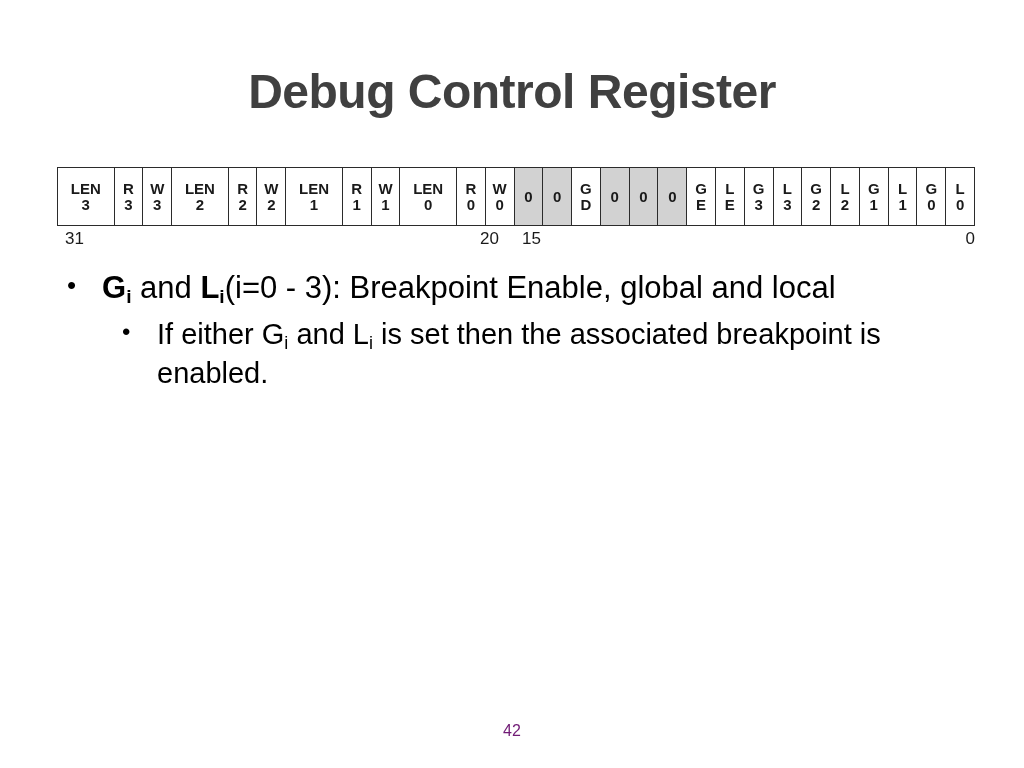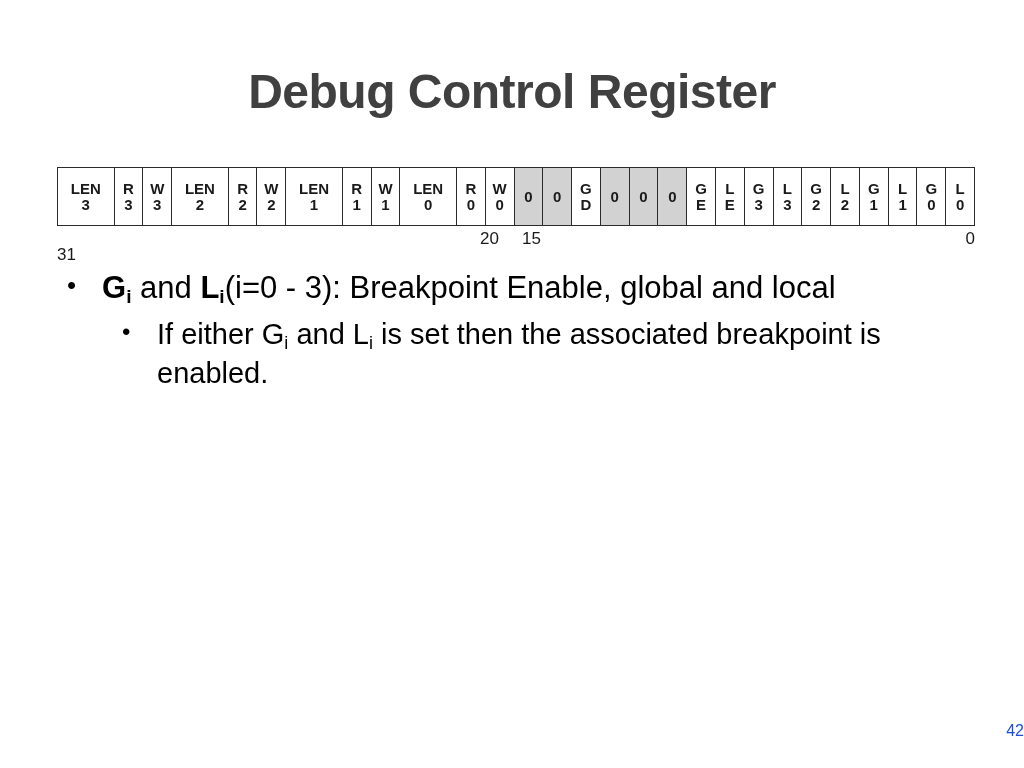--- a/index.html
+++ b/index.html
@@ -74,21 +74,21 @@
     margin-top: 3px;
   }
   .bit-index {
     position: absolute;
     top: 0;
     font-size: 17px;
     font-weight: normal;
     color: #1a1a1a;
     font-family: "Liberation Sans", sans-serif;
   }
-  #bit-index-31 { left: 0px; margin-top: 16px; }
+  #bit-index-31 { left: 8px; }
   #bit-index-16 { left: 470px; }
   #bit-index-15 { left: 510px; }
   #bit-index-0  { right: 0px; }
 
   
   #body-content {
     position: absolute;
     left: 57px;
     top: 268px;
     width: 910px;
@@ -133,23 +133,23 @@
     top: 0.28em;
   }
   .b { font-weight: bold; }
 
   
   #page-number {
     position: absolute;
     left: 0;
     top: 722px;
     width: 1024px;
-    text-align: right;
+    text-align: center;
     font-size: 16px;
-    color: #1d4ed8;
+    color: #701a75;
     font-family: "Liberation Sans", sans-serif;
   }
 </style>
 </head>
 <body>
 
 <div id="slide-title">Debug Control Register</div>
 
 <div id="register-figure">
   <div id="register-row">

